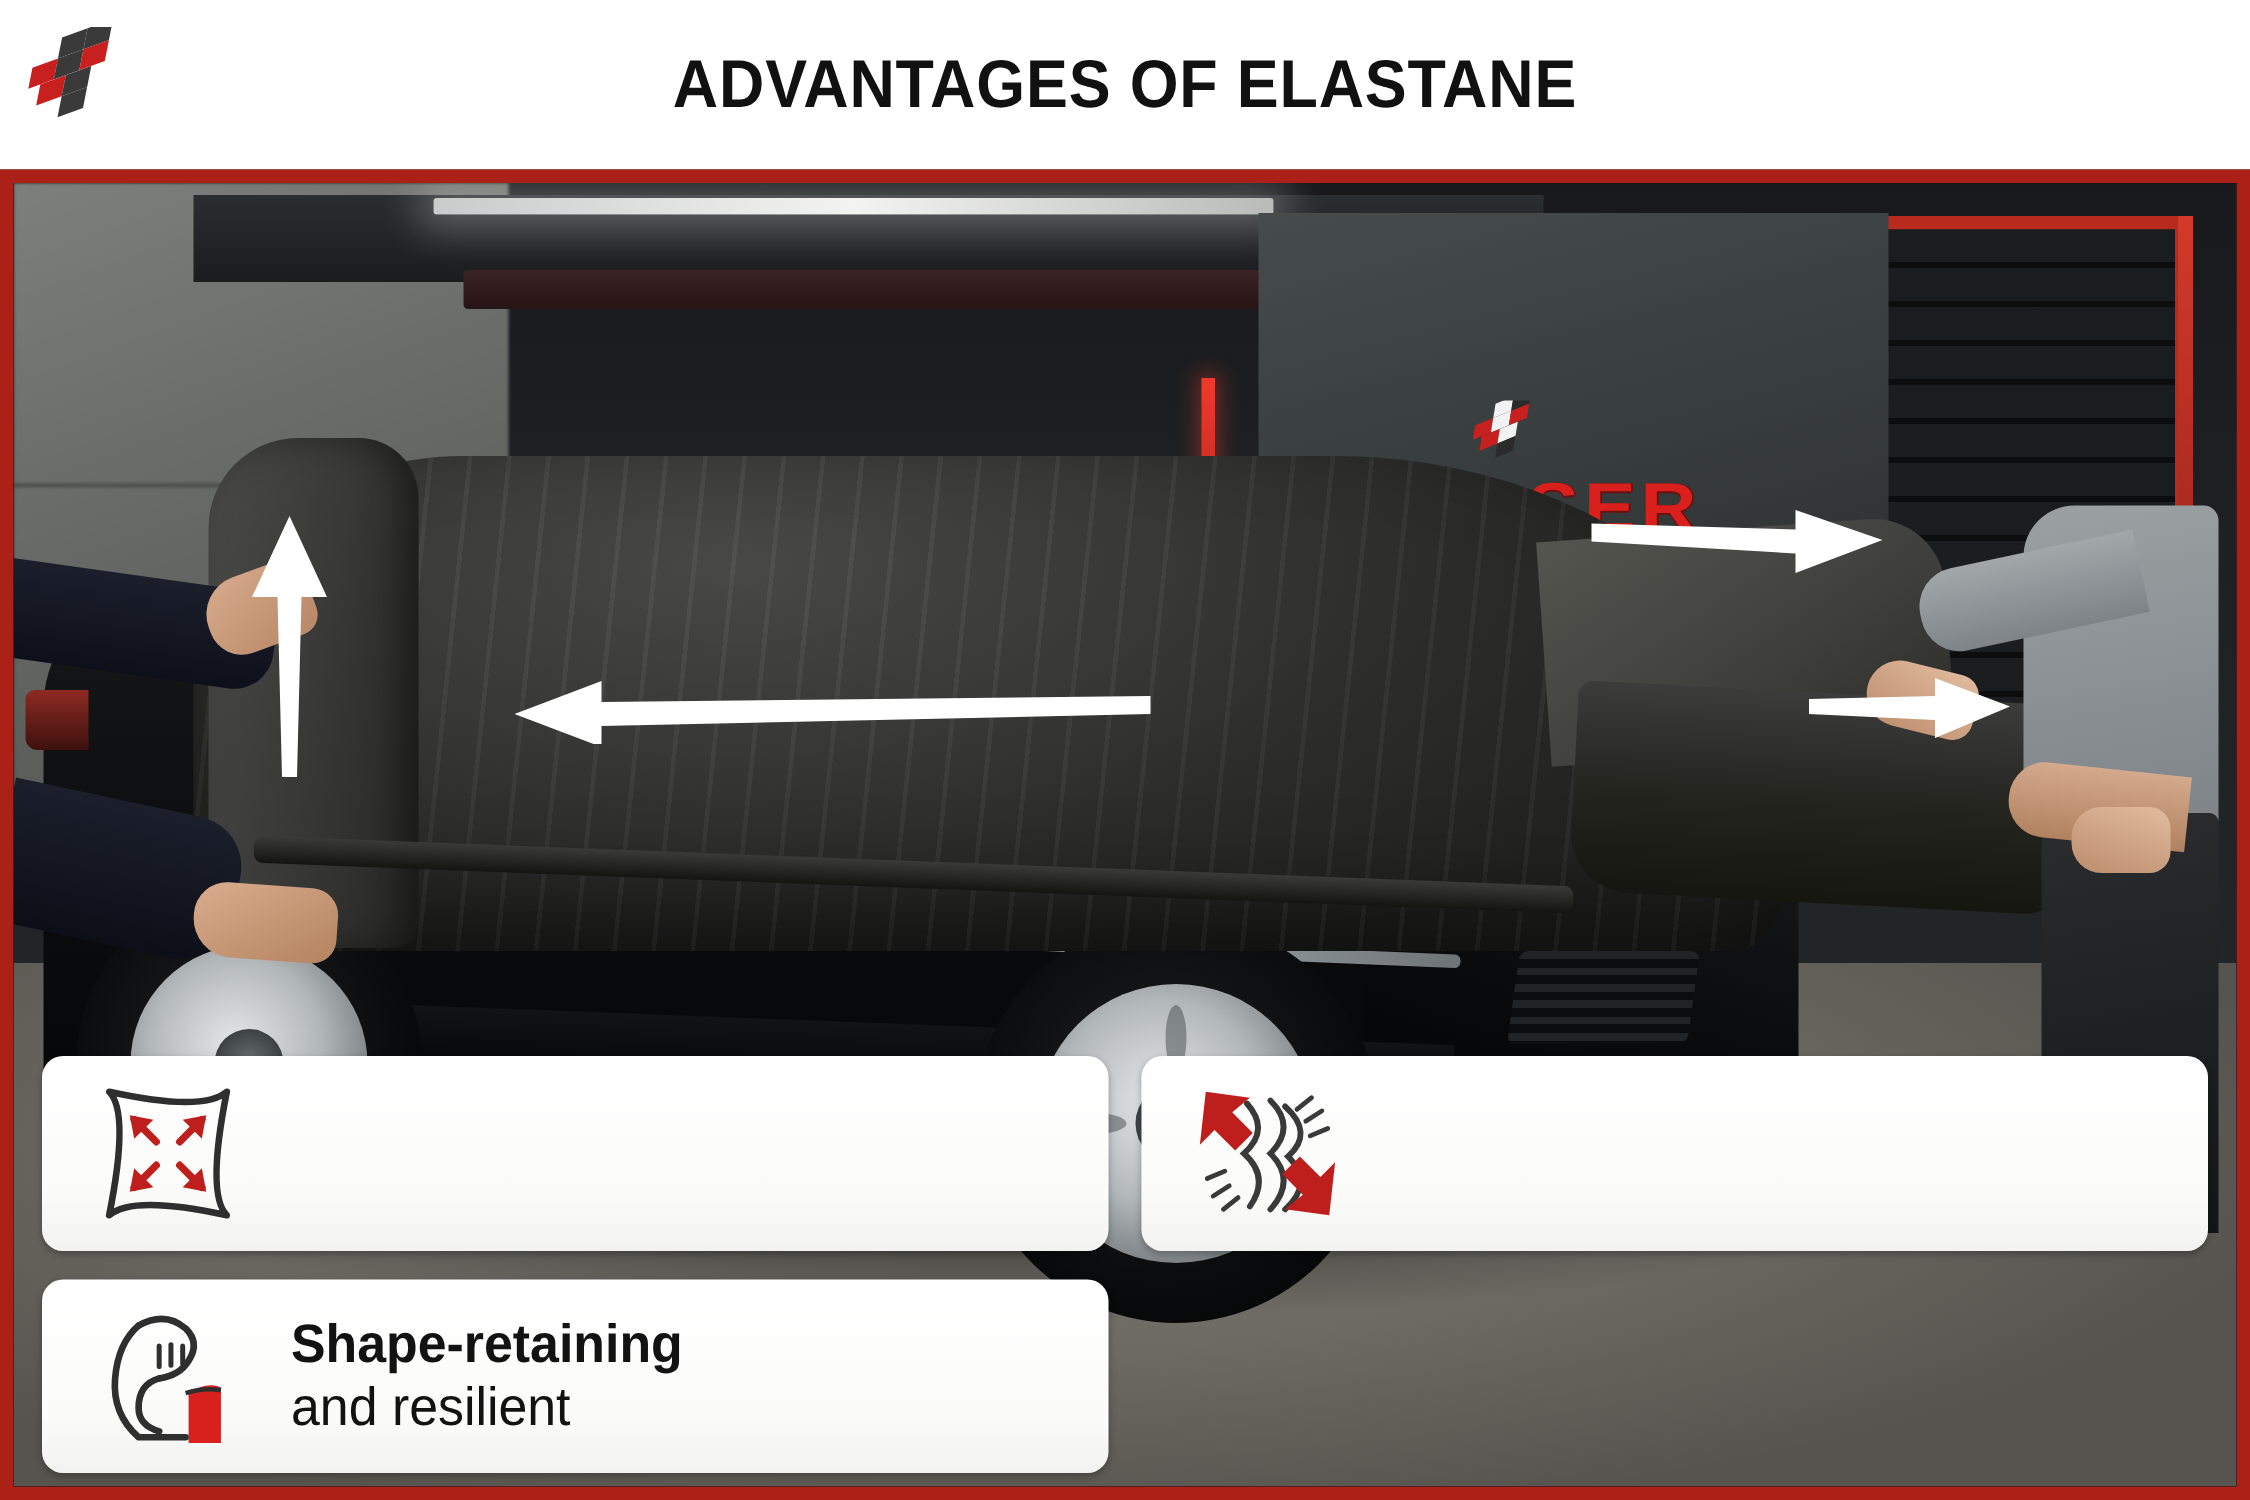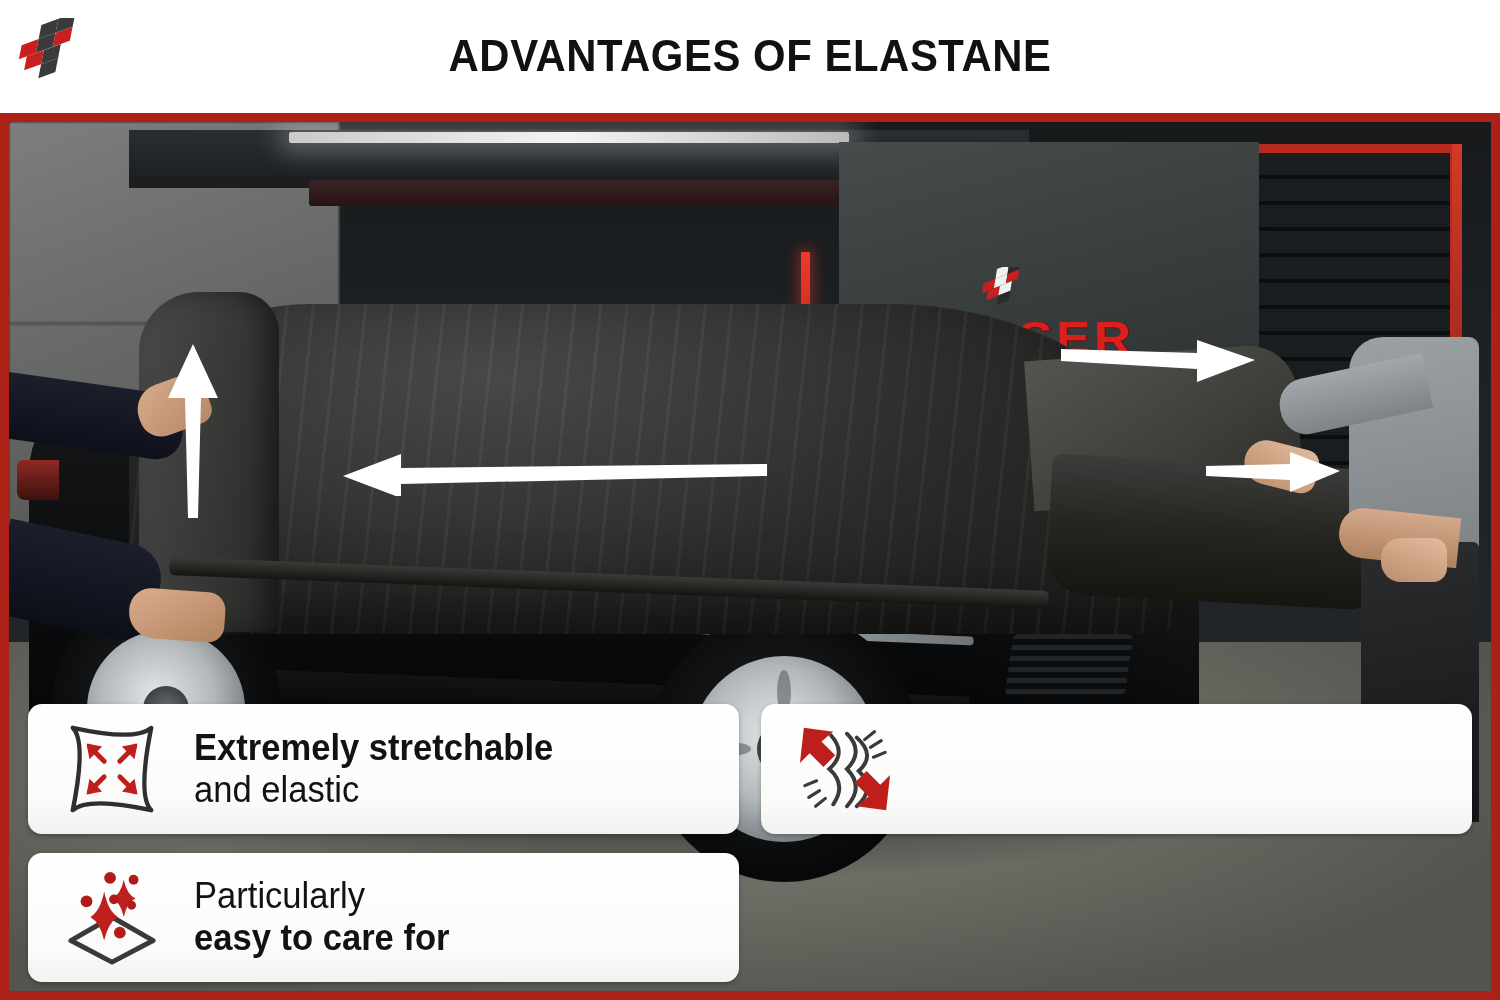--- a/index.html
+++ b/index.html
@@ -560,24 +560,20 @@
             <line x1="58" y1="58" x2="73" y2="73"></line>
           </g>
           <g fill="#bf1f1c">
             <polygon points="24,24 40,27 27,40"></polygon>
             <polygon points="76,24 73,40 60,27"></polygon>
             <polygon points="24,76 27,60 40,73"></polygon>
             <polygon points="76,76 60,73 73,60"></polygon>
           </g>
         </svg>
       </div>
-      <div class="card-text">
-        <div class="line bold">Extremely stretchable</div>
-        <div class="line normal">and elastic</div>
-      </div>
     </div>
 
     <div class="card">
       <div class="card-icon">
         <svg viewBox="0 0 100 100" width="98" height="98">
           <path d="M36 16 Q52 34 34 50 Q52 66 38 86" fill="none" stroke="#3a3a3a" stroke-width="4" stroke-linecap="round"></path>
           <path d="M52 14 Q70 32 52 50 Q70 68 52 88" fill="none" stroke="#3a3a3a" stroke-width="4" stroke-linecap="round"></path>
           <path d="M62 18 Q82 36 64 52 Q82 70 62 88" fill="none" stroke="#3a3a3a" stroke-width="4" stroke-linecap="round"></path>
           <g stroke="#3a3a3a" stroke-width="3.2" stroke-linecap="round">
             <line x1="70" y1="20" x2="80" y2="12"></line>
@@ -586,35 +582,36 @@
             <line x1="30" y1="80" x2="20" y2="88"></line>
             <line x1="24" y1="72" x2="13" y2="79"></line>
             <line x1="21" y1="62" x2="9" y2="67"></line>
           </g>
           <polygon points="8,8 38,12 26,22 40,36 28,48 14,34 4,44" fill="#bf1f1c"></polygon>
           <polygon points="92,92 62,88 74,78 60,64 72,52 86,66 96,56" fill="#bf1f1c"></polygon>
         </svg>
       </div>
     </div>
 
-
     <div class="card">
       <div class="card-icon">
         <svg viewBox="0 0 100 100" width="98" height="98">
-          <polygon points="50,50 92,74 50,96 8,74" fill="none" stroke="#3a3a3a" stroke-width="5" stroke-linejoin="round"></polygon>
-          <path d="M42 24 Q46 44 56 50 Q46 56 42 74 Q38 56 28 50 Q38 44 42 24 Z" fill="#c0201d"></path>
-          <path d="M62 12 Q65 27 74 31 Q65 35 62 50 Q59 35 50 31 Q59 27 62 12 Z" fill="#c0201d"></path>
-          <circle cx="48" cy="10" r="6" fill="#b01c19"></circle>
-          <circle cx="72" cy="12" r="5" fill="#b01c19"></circle>
-          <circle cx="24" cy="34" r="6" fill="#b01c19"></circle>
-          <circle cx="52" cy="32" r="5" fill="#b01c19"></circle>
-          <circle cx="70" cy="38" r="4.5" fill="#b01c19"></circle>
-          <circle cx="58" cy="66" r="6" fill="#b01c19"></circle>
+          <path d="M64 62 L64 96 L86 96 L86 58 Q76 54 64 62 Z" fill="#d8201c"></path>
+          <path d="M30 16 Q16 28 14 52 Q12 76 30 92 L62 92" fill="none" stroke="#2f2f2f" stroke-width="4.5" stroke-linecap="round" stroke-linejoin="round"></path>
+          <path d="M30 16 Q48 6 62 18 Q72 28 64 40 Q58 50 44 52" fill="none" stroke="#2f2f2f" stroke-width="4.5" stroke-linecap="round" stroke-linejoin="round"></path>
+          <path d="M44 52 Q30 56 30 72 Q30 84 44 88" fill="none" stroke="#2f2f2f" stroke-width="4.5" stroke-linecap="round"></path>
+          <g stroke="#2f2f2f" stroke-width="3.4" stroke-linecap="round">
+            <line x1="44" y1="30" x2="44" y2="44"></line>
+            <line x1="52" y1="29" x2="52" y2="43"></line>
+            <line x1="60" y1="30" x2="60" y2="42"></line>
+          </g>
+          <path d="M62 62 Q74 58 86 60" fill="none" stroke="#2f2f2f" stroke-width="3"></path>
         </svg>
       </div>
       <div class="card-text">
-        <div class="line normal">Particularly</div>
-        <div class="line bold">easy to care for</div>
+        <div class="line bold">Shape-retaining</div>
+        <div class="line normal">and resilient</div>
       </div>
     </div>
+
 
   </div>
 </div>
 
 </body></html>

